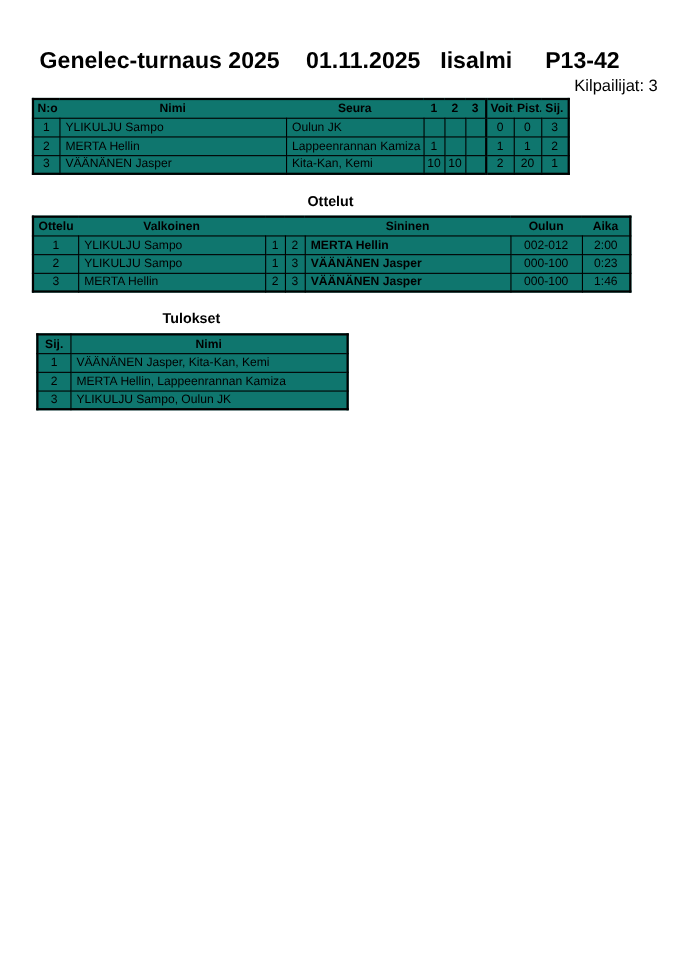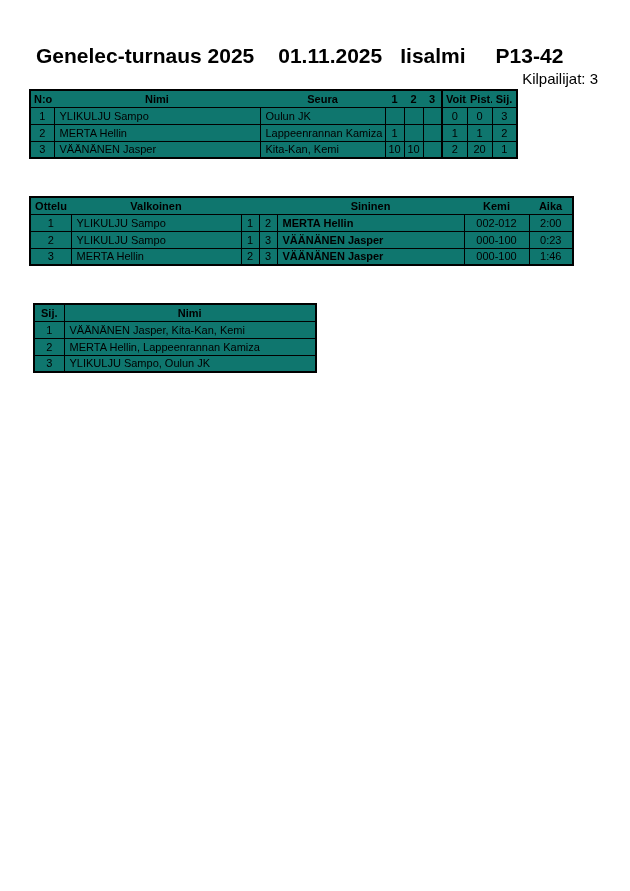--- a/index.html
+++ b/index.html
@@ -139,39 +139,40 @@
         <td class="c">10</td>
         <td class="c">10</td>
         <td class="c"></td>
         <td class="c sep">2</td>
         <td class="c">20</td>
         <td class="c">1</td>
       </tr>
     </tbody>
   </table>
 
+  <div class="section-heading heading-matches">Ottelut</div>
 
   <table class="tbl plain-head" id="matches-table">
     <colgroup>
       <col style="width:41px">
         <col style="width:170px">
         <col style="width:18px">
         <col style="width:18px">
       <col style="width:187px">
         <col style="width:65px">
         <col style="width:44px">
     </colgroup>
     <thead>
       <tr>
         <th class="c">Ottelu</th>
         <th class="c">Valkoinen</th>
         <th class="c"></th>
         <th class="c"></th>
         <th class="c">Sininen</th>
-        <th class="c">Kemi</th>
+        <th class="c">Oulun</th>
         <th class="c">Aika</th>
       </tr>
     </thead>
     <tbody>
       <tr>
         <td class="c">1</td>
         <td class="l">YLIKULJU Sampo</td>
         <td class="c">1</td>
         <td class="c">2</td>
         <td class="l b">MERTA Hellin</td>
@@ -192,20 +193,21 @@
         <td class="l">MERTA Hellin</td>
         <td class="c">2</td>
         <td class="c">3</td>
         <td class="l b">VÄÄNÄNEN Jasper</td>
         <td class="c">000-100</td>
         <td class="c">1:46</td>
       </tr>
     </tbody>
   </table>
 
+  <div class="section-heading heading-results">Tulokset</div>
 
   <table class="tbl boxed-head" id="results-table">
     <colgroup>
       <col style="width:30px">
         <col style="width:252px">
     </colgroup>
     <thead>
       <tr>
         <th class="c">Sij.</th>
         <th class="c">Nimi</th>

